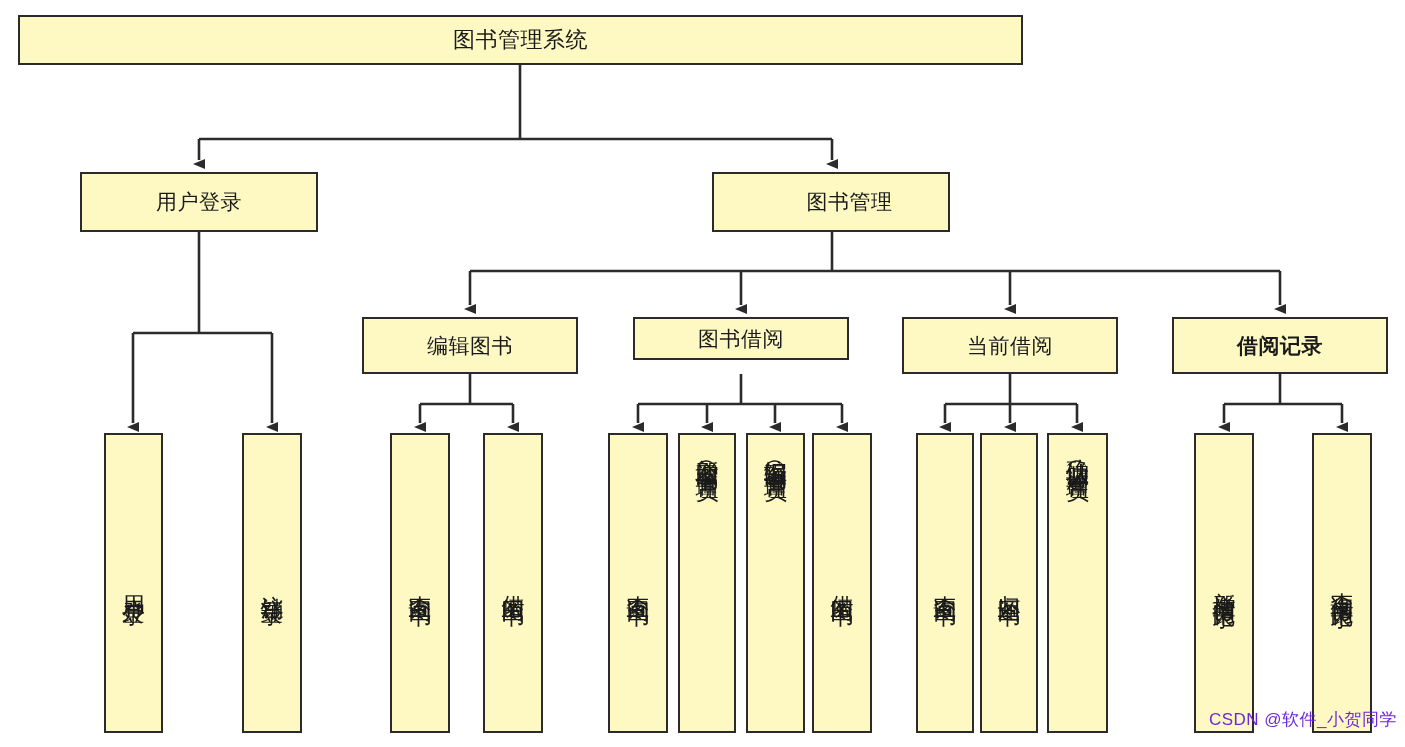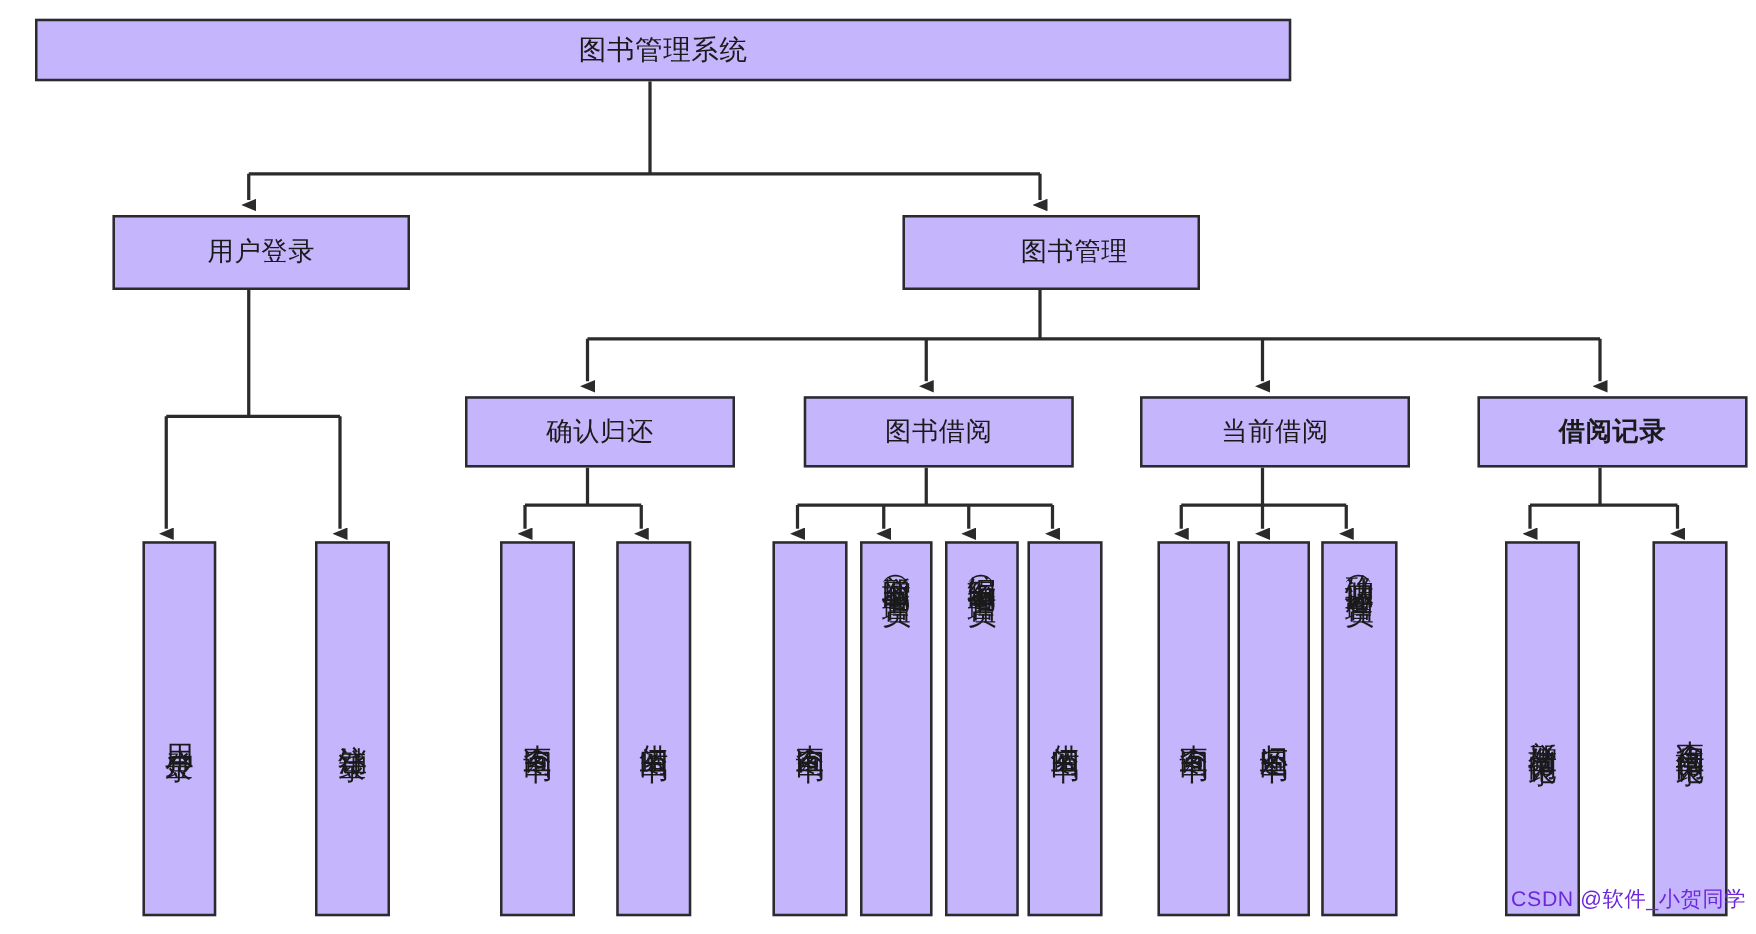--- a/index.html
+++ b/index.html
@@ -7,27 +7,26 @@
   body{
     width:1405px;height:747px;
     font-family:"Liberation Sans","DejaVu Sans",sans-serif;
     overflow:hidden;position:relative;
   }
   #diagram-root{position:relative;width:1405px;height:747px;}
   svg.edges{position:absolute;left:0;top:0;width:1405px;height:747px;}
   .node{
     position:absolute;
     box-sizing:border-box;
-    background:#c4b5fd;
+    background:#fef9c3;
     border:2px solid #2b2b2b;
     display:flex;
     align-items:center;
     justify-content:center;
     color:#1a1a1a;
-    margin-left:10px;
   }
   .node .label{
     display:block;
     text-align:center;
     line-height:1.12;
     white-space:nowrap;
   }
   
   .node.horiz .label{
     font-size:21px;
@@ -120,23 +119,23 @@
   </div>
 
   <div class="node horiz" style="left:80px;top:172px;width:238px;height:60px;">
     <span class="label">用户登录</span>
   </div>
   <div class="node horiz" style="left:712px;top:172px;width:238px;height:60px;padding-left:37px;">
     <span class="label">图书管理</span>
   </div>
 
   <div class="node horiz" style="left:362px;top:317px;width:216px;height:57px;">
-    <span class="label">确认归还</span>
+    <span class="label">编辑图书</span>
   </div>
-  <div class="node horiz" style="left:633px;top:317px;width:216px;height:57px;">
+  <div class="node horiz" style="left:633px;top:317px;width:216px;height:43px;">
     <span class="label">图书借阅</span>
   </div>
   <div class="node horiz" style="left:902px;top:317px;width:216px;height:57px;">
     <span class="label">当前借阅</span>
   </div>
   <div class="node horiz" style="left:1172px;top:317px;width:216px;height:57px;font-weight:bold;">
     <span class="label">借阅记录</span>
   </div>
 
   <div class="node vert centered" style="left:104px;top:433px;width:59px;height:300px;">

